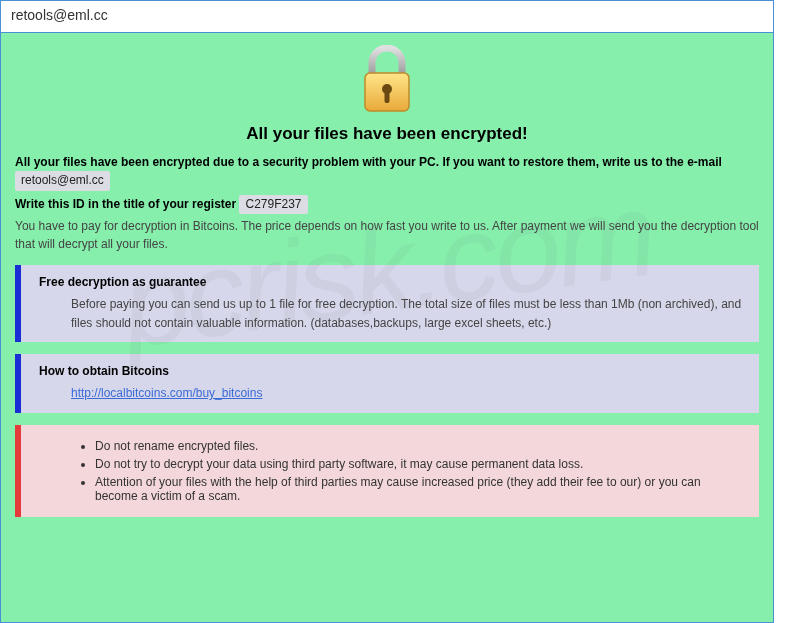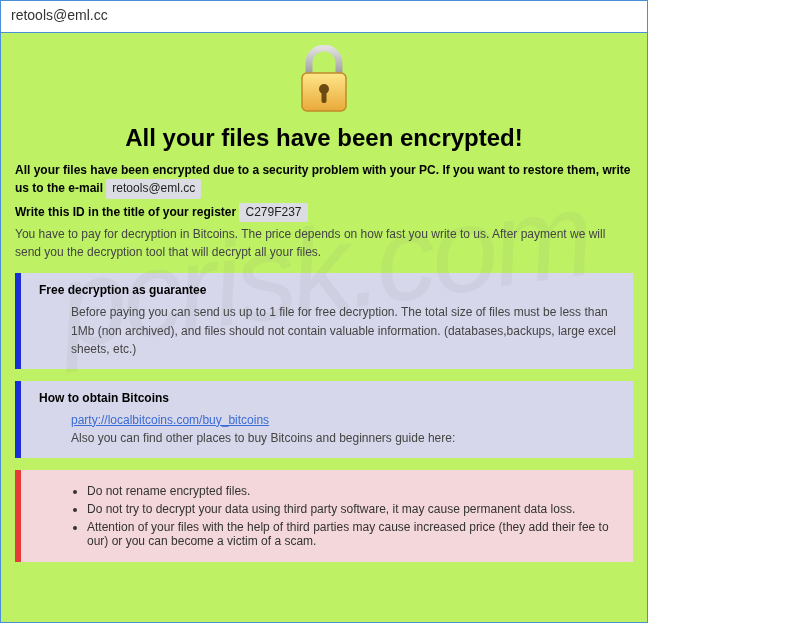--- a/index.html
+++ b/index.html
@@ -6,25 +6,25 @@
   body {
     font-family: "Segoe UI", Tahoma, Arial, sans-serif;
     background: #fff;
     width: 790px;
     height: 623px;
     overflow: hidden;
     position: relative;
   }
   .window {
     border: 1px solid #4a90d9;
-    width: 648px;
+    width: 774px;
     height: 623px;
     display: flex;
     flex-direction: column;
-    background: #bef264;
+    background: #86efac;
   }
   .titlebar {
     height: 32px;
     background: #fff;
     border-bottom: 1px solid #4a90d9;
     padding: 6px 10px;
     font-size: 14px;
     color: #333;
   }
   .content {
@@ -38,21 +38,21 @@
   .hero {
     text-align: center;
     margin-bottom: 10px;
   }
   .lock {
     width: 60px;
     height: 70px;
     display: inline-block;
   }
   .headline {
-    font-size: 24px;
+    font-size: 17px;
     font-weight: bold;
     margin-top: 6px;
     color: #000;
   }
   .para {
     margin: 4px 0;
     line-height: 1.45;
     color: #444;
   }
   .bold { font-weight: bold; color: #000; }
@@ -82,21 +82,21 @@
     padding-left: 32px;
     color: #444;
     line-height: 1.55;
   }
   .link {
     color: #3b6bd6;
     text-decoration: underline;
     cursor: pointer;
   }
   ul.bullets { list-style: disc; padding-left: 48px; }
-  ul.bullets li { margin: 4px 0; color:#333; }
+  ul.bullets li { margin: 4px 8px; color:#333; }
   .content::-webkit-scrollbar { width: 17px; }
   .content::-webkit-scrollbar-track { background: #f0f0f0; }
   .content::-webkit-scrollbar-thumb { background: #c7c7c7; }
   .content::-webkit-scrollbar-button {
     background: #f0f0f0; height: 17px; display: block;
   }
   .watermark {
     position: absolute;
     top: 40%; left: 50%;
     transform: translate(-50%,-50%) rotate(-8deg);
@@ -153,22 +153,21 @@
     <p class="para">You have to pay for decryption in Bitcoins. The price depends on how fast you write to us. After payment we will send you the decryption tool that will decrypt all your files.</p>
 
     <div class="section blue">
       <div class="section-title">Free decryption as guarantee</div>
       <div class="section-body">Before paying you can send us up to 1 file for free decryption. The total size of files must be less than 1Mb (non archived), and files should not contain valuable information. (databases,backups, large excel sheets, etc.)</div>
     </div>
 
     <div class="section blue">
       <div class="section-title">How to obtain Bitcoins</div>
       <div class="section-body">
-        <a class="link">party://localbitcoins.com/buy_bitcoins</a>
-        <div>Also you can find other places to buy Bitcoins and beginners guide here:</div>
+        <a class="link">http://localbitcoins.com/buy_bitcoins</a>
       </div>
     </div>
 
     <div class="section red">
       <ul class="bullets">
         <li>Do not rename encrypted files.</li>
         <li>Do not try to decrypt your data using third party software, it may cause permanent data loss.</li>
         <li>Attention of your files with the help of third parties may cause increased price (they add their fee to our) or you can become a victim of a scam.</li>
       </ul>
     </div>

